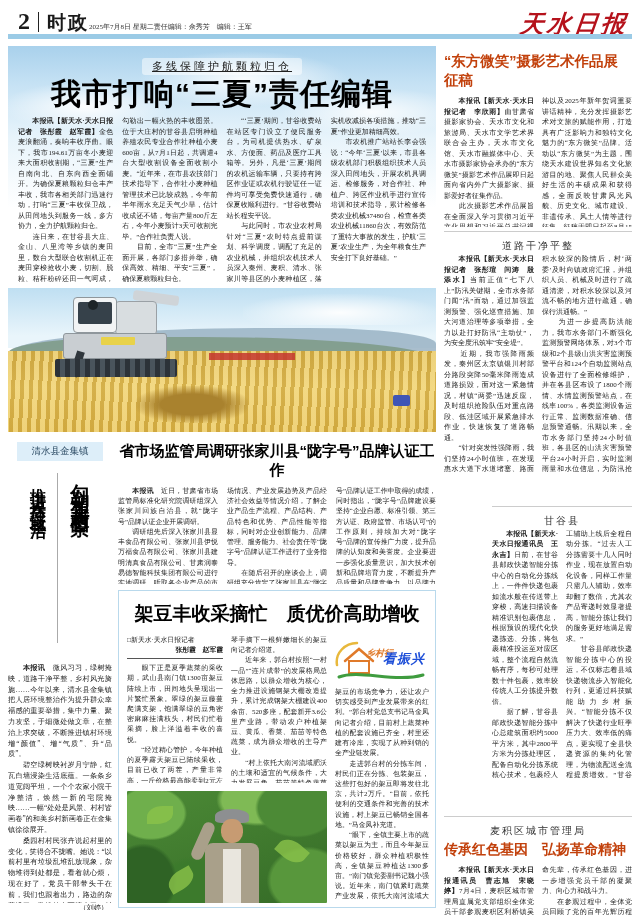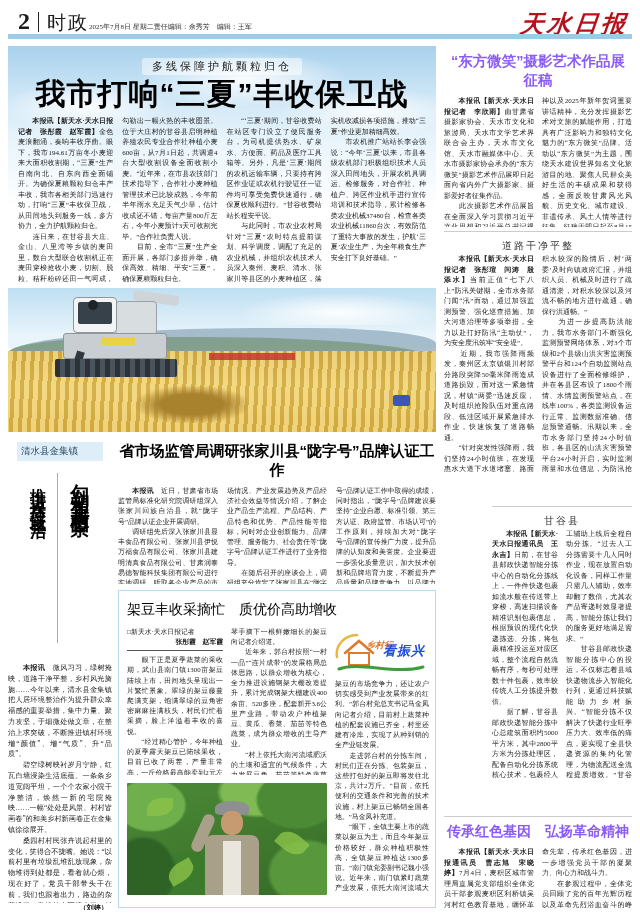--- a/index.html
+++ b/index.html
@@ -5,38 +5,38 @@
   * { margin:0; padding:0; box-sizing:border-box; }
   html,body { background:#ffffff; }
   body { font-family:"Liberation Serif", serif; color:#1a1a1a; }
   .page { position:relative; width:640px; height:918px; background:#ffffff; overflow:hidden; margin:0 auto; }
 
   
   .hdr { position:absolute; left:8px; top:6px; right:8px; height:30px; }
   .hdr-left { position:absolute; left:10px; top:2px; display:flex; align-items:baseline; }
   .pageno { font-family:"Liberation Serif",serif; font-weight:bold; font-size:24px; }
   .hdr-sep { width:1px; height:20px; background:#222; margin:0 8px; align-self:center; }
-  .section { font-family:"Liberation Sans",sans-serif; font-weight:normal; font-size:19px; letter-spacing:2px; }
+  .section { font-family:"Liberation Sans",sans-serif; font-weight:bold; font-size:19px; letter-spacing:2px; }
   .dateline,.editors { font-size:7px; color:#333; }
   .masthead { position:absolute; right:4px; top:2px; font-family:"Liberation Serif",serif;
               font-weight:bold; font-style:italic; font-size:24px; color:#b5121b;
               letter-spacing:3px; transform:skewX(-6deg); }
   .blue-bar { position:absolute; left:8px; right:8px; top:34px; height:5px; background:#9bcbe6; }
 
   
   .main-art { position:absolute; left:8px; top:46px; width:428px; height:386px; overflow:hidden;
       background:linear-gradient(180deg,#a9d1ec 0%,#c6e2f4 10%,#e8f4fb 24%,#ffffff 42%); }
   .sky-clouds { position:absolute; left:0; top:0; width:100%; height:110px;
       background:
         radial-gradient(ellipse 120px 35px at 18% 55%, rgba(255,255,255,.95), rgba(255,255,255,0) 70%),
         radial-gradient(ellipse 150px 40px at 55% 30%, rgba(255,255,255,.9), rgba(255,255,255,0) 70%),
         radial-gradient(ellipse 130px 35px at 85% 60%, rgba(255,255,255,.85), rgba(255,255,255,0) 70%); }
   .main-kicker { position:absolute; left:50%; top:12px; transform:translateX(-50%);
       font-family:"Liberation Sans",sans-serif; font-size:11px; letter-spacing:3px; color:#222;
-      background:rgba(255,255,255,.5); padding:1px 10px; border-radius:3px; white-space:nowrap; }
+      background:rgba(255,255,255,.5); padding:1px 10px; border-radius:3px; white-space:nowrap;text-decoration:underline; }
   .main-headline { position:absolute; left:0; right:0; top:28px; text-align:center;
       font-family:"Liberation Sans",sans-serif; font-weight:bold; font-size:30px; letter-spacing:1px; color:#000; }
   .main-cols { position:absolute; left:10px; right:10px; top:70px; height:172px; overflow:hidden;
       column-count:4; column-gap:9px; font-size:7px; line-height:1.5; text-align:justify; color:#222; }
   .byl { font-weight:bold; white-space:pre-line; }
   .bodytext { white-space:pre-line; }
 
   
   .photo { position:absolute; left:0; right:0; bottom:0; height:144px; overflow:hidden; }
   .p-sky { position:absolute; left:0; top:0; width:100%; height:42%;
@@ -65,56 +65,56 @@
   .hv-label { position:absolute; left:46px; top:46px; width:34px; height:8px; background:#e8d24a; border-radius:1px; }
   .hv-reel { position:absolute; left:0px; top:68px; width:122px; height:18px; background:
       repeating-linear-gradient(90deg,#2c3238 0 5px,#4a545c 5px 10px); border-radius:2px; }
   .hv-arm { position:absolute; left:18px; top:60px; width:8px; height:26px; background:#30373d; transform:rotate(18deg); }
 
   
   .right-col { position:absolute; left:444px; top:46px; width:188px; height:872px; display:flex; flex-direction:column; }
   .r-art { overflow:hidden; padding-top:4px; }
   .r-art + .r-art { border-top:1px solid #cccccc; margin-top:4px; }
   .r-kicker { text-align:center; font-family:"Liberation Sans",sans-serif; font-size:10px; color:#333; letter-spacing:2px; padding:3px 0 1px; }
-  .r-headline { text-align:center; font-family:"Liberation Sans",sans-serif; font-weight:bold; color:#8b5cf6; margin:2px 0 6px; }
+  .r-headline { font-family:"Liberation Sans",sans-serif; font-weight:bold; color:#c2410c; margin:2px 0 6px; }
   .r-headline.h1 { font-size:14.5px; letter-spacing:0px; }
   .r-headline.h2 { font-size:15px; }
   .r-headline.h3 { font-size:14.5px; }
   .r-headline.h4 { font-size:14px; }
   .r-body { column-count:2; column-gap:8px; font-size:7px; line-height:1.5; text-align:justify; color:#222; overflow:hidden; }
   .a1 { height:182px; }
   .a2 { height:272px; }
   .a3 { height:308px;margin-left:48px; }
   .a4 { height:102px; }
   .a1 .r-body { height:148px; }
   .a2 .r-body { height:222px; }
   .a3 .r-body { height:258px; }
   .a4 .r-body { height:64px; }
 
   
   .left-art { position:absolute; left:8px; top:442px; width:104px; height:468px; overflow:hidden; }
-  .l-kicker { margin:0 auto 8px; width:86px; text-align:left; font-family:"Liberation Sans",sans-serif;
+  .l-kicker { margin:0 auto 8px; width:86px; text-align:center; font-family:"Liberation Sans",sans-serif;
       font-size:9.5px; color:#2b4a63; background:#ddeef9; padding:3px 4px; }
   .l-headgroup { display:flex; justify-content:center; align-items:flex-start; gap:9px; height:186px; margin-bottom:8px; }
   .l-head-sub, .l-head-main { writing-mode:vertical-rl; font-family:"Liberation Sans",sans-serif; font-weight:bold; color:#000; letter-spacing:5px; }
   .l-head-main { font-size:19px; }
   .l-head-sub  { font-size:16px; margin-top:6px; }
   .l-headdiv { width:1px; height:170px; background:#aaa; margin-top:4px; }
   .l-body { font-size:7.2px; line-height:1.5; text-align:justify; color:#222; height:240px; overflow:hidden; }
-  .l-sign { text-align:right; font-size:7.2px; font-weight:bold; padding-right:4px; }
+  .l-sign { text-align:right; font-size:7.2px; font-weight:normal; padding-right:4px; }
 
   
   .market-art { position:absolute; left:118px; top:442px; width:318px; height:142px; overflow:hidden; }
   .m-headline { text-align:center; font-family:"Liberation Sans",sans-serif; font-weight:bold; font-size:15px; color:#000; margin-bottom:6px; }
   .m-body { column-count:3; column-gap:9px; font-size:6.9px; line-height:1.48; text-align:justify; color:#222; height:112px; overflow:hidden; }
 
   
   .bean-art { position:absolute; left:118px; top:590px; width:318px; height:318px;
       border:1px solid #b9d9ec; background:#ffffff; padding:8px 8px 8px; overflow:hidden; }
-  .b-headline { font-family:"Liberation Sans",sans-serif; font-weight:normal; font-size:14px; color:#000; margin:2px 0 8px; }
+  .b-headline { text-align:center; font-family:"Liberation Sans",sans-serif; font-weight:bold; font-size:19px; color:#000; margin:2px 0 8px; }
   .b-content { position:relative; height:268px; }
   .b-col { position:absolute; top:0; width:96px; font-size:6.9px; line-height:1.48; text-align:justify; color:#222; overflow:hidden; }
   .b-col1 { left:0; height:148px; }
   .b-col2 { left:104px; height:148px; }
   .b-col3 { left:208px; width:94px; height:268px; }
   .b-byline { font-size:6.8px; color:#222; border-bottom:1px solid #555; padding-bottom:3px; margin-bottom:4px; }
   .b-byline .names { display:block; text-align:right; font-weight:bold; }
   .bean-photo { position:absolute; left:0; bottom:0; width:200px; height:112px; overflow:hidden; border-radius:1px;
       background:
         radial-gradient(ellipse 60px 45px at 12% 20%, #6faf4c 0 55%, rgba(0,0,0,0) 60%),
@@ -150,21 +150,21 @@
       <span class="dateline">2025年7月8日 星期二</span>
       <span class="editors">责任编辑：佘秀芳　编辑：王军</span>
     </div>
     <div class="masthead">天水日报</div>
   </div>
   <div class="blue-bar"></div>
 
   <section class="main-art">
     <div class="sky-clouds"></div>
     <div class="main-kicker">多线保障护航颗粒归仓</div>
-    <h1 class="main-headline">我市打响“三夏”丰收保卫战</h1>
+    <h1 class="main-headline">我市打响“三夏”责任编辑</h1>
     <div class="main-cols"><span class="byl">　　本报讯【新天水·天水日报记者　张彤霞　赵军霞】</span><span class="bodytext">金色麦浪翻涌，奏响丰收序曲。眼下，我市194.61万亩冬小麦迎来大面积收割期，“三夏”生产自南向北、自东向西全面铺开。为确保夏粮颗粒归仓丰产丰收，我市各相关部门迅速行动，打响“三夏”丰收保卫战，从田间地头到服务一线，多方协力，全力护航颗粒归仓。
 　　连日来，在甘谷县大庄、金山、八里湾等乡镇的麦田里，数台大型联合收割机正在麦田穿梭抢收小麦，切割、脱粒、秸秆粉碎还田一气呵成，勾勒出一幅火热的丰收图景。位于大庄村的甘谷县启明种植养殖农民专业合作社种植小麦600亩，从7月1日起，共调遣4台大型收割设备全面收割小麦。“近年来，在市县农技部门技术指导下，合作社小麦种植管理技术已比较成熟，今年前半年雨水充足天气少旱，估计收成还不错，每亩产量800斤左右，今年小麦预计3天可收割完毕。”合作社负责人说。
 　　目前，全市“三夏”生产全面开展，各部门多措并举，确保高效、精细、平安“三夏”，确保夏粮颗粒归仓。
 　　“‘三夏’期间，甘谷收费站在站区专门设立了便民服务台，为司机提供热水、矿泉水、方便面、药品及医疗工具箱等。另外，凡是‘三夏’期间的农机运输车辆，只要持有跨区作业证或农机行驶证任一证件均可享受免费快速通行，确保夏收顺利进行。”甘谷收费站站长程安平说。
 　　与此同时，市农业农村局针对“三夏”农时特点提前谋划、科学调度，调配了充足的农业机械，并组织农机技术人员深入秦州、麦积、清水、张家川等县区的小麦种植区，落实机收减损各项措施，推动“三夏”作业更加精细高效。
 　　市农机推广站站长李会强说：“今年‘三夏’以来，市县各级农机部门积极组织技术人员深入田间地头，开展农机具调运、检修服务，对合作社、种植户、跨区作业机手进行宣传培训和技术指导，累计检修各类农业机械37480台，检查各类农业机械11860台次，有效防范了重特大事故的发生，护航‘三夏’农业生产，为全年粮食生产安全打下良好基础。”</span></div>
     <div class="photo">
       <div class="p-sky"></div>
       <div class="p-cloud"></div>
       <div class="p-hills-far"></div>
@@ -206,20 +206,21 @@
     </article>
 
     <article class="r-art a3">
       <div class="r-kicker">甘谷县</div>
       <div class="r-body"><span class="byl">　　本报讯【新天水·天水日报通讯员　王永吉】</span><span class="bodytext">日前，在甘谷县邮政快递智能分拣中心的自动化分拣线上，一件件快递包裹如流水般在传送带上穿梭，高速扫描设备精准识别包裹信息，根据预设的现代化快递拣选、分拣，将包裹精准投运至对应区域，整个流程自然流畅有序，每秒可处理数十件包裹，效率较传统人工分拣提升数倍。
 　　据了解，甘谷县邮政快递智能分拣中心总建筑面积约5000平方米，其中2800平方米为分拣处理区，配备自动化分拣系统核心技术，包裹经人工辅助上线后全程自动分拣。“过去人工分拣需要十几人同时作业，现在放置自动化设备，同样工作量只需几人辅助，效率却翻了数倍，尤其农产品寄递时效显著提高，智能分拣让我们的服务更好地满足需求。”
 　　甘谷县邮政快递智能分拣中心的投运，不仅标志着县域快递物流步入智能化行列，更通过科技赋能助力乡村振兴。“智能分拣不仅解决了快递行业旺季压力大、效率低的痛点，更实现了全县快递资源的集约化管理，为物流配送全流程提质增效。”甘谷县邮政分公司项目办主任热情地说。</span></div>
     </article>
 
     <article class="r-art a4">
+      <div class="r-kicker">麦积区城市管理局</div>
       <h2 class="r-headline h4">传承红色基因　弘扬革命精神</h2>
       <div class="r-body"><span class="byl">　　本报讯【新天水·天水日报通讯员　曹志旭　宋晓婷】</span><span class="bodytext">7月4日，麦积区城市管理局直属党支部组织全体党员干部参观麦积区利桥镇吴河村红色教育基地，缅怀革命先辈，传承红色基因，进一步增强党员干部的凝聚力、向心力和战斗力。
 　　在参观过程中，全体党员回顾了党的百年光辉历程以及革命先烈浴血奋斗的峥嵘岁月，通过追溯红色记忆，使每一位党员更加明白了忠诚、奋斗的意义。在重温入党誓词环节，所有党员面对党旗庄严宣誓，再一次深刻体会到作为一名共产党员的责任感和使命感，并表示要时刻牢记共产党员的身份：牢记初心、不忘使命，立足岗位实际，以更加饱满的热情、更加务实的作风，积极投身于工作和生活，为城市的建设和发展贡献力量。</span></div>
     </article>
 
   </aside>
 
   <section class="left-art">
     <div class="l-kicker">清水县金集镇</div>
     <div class="l-headgroup">

